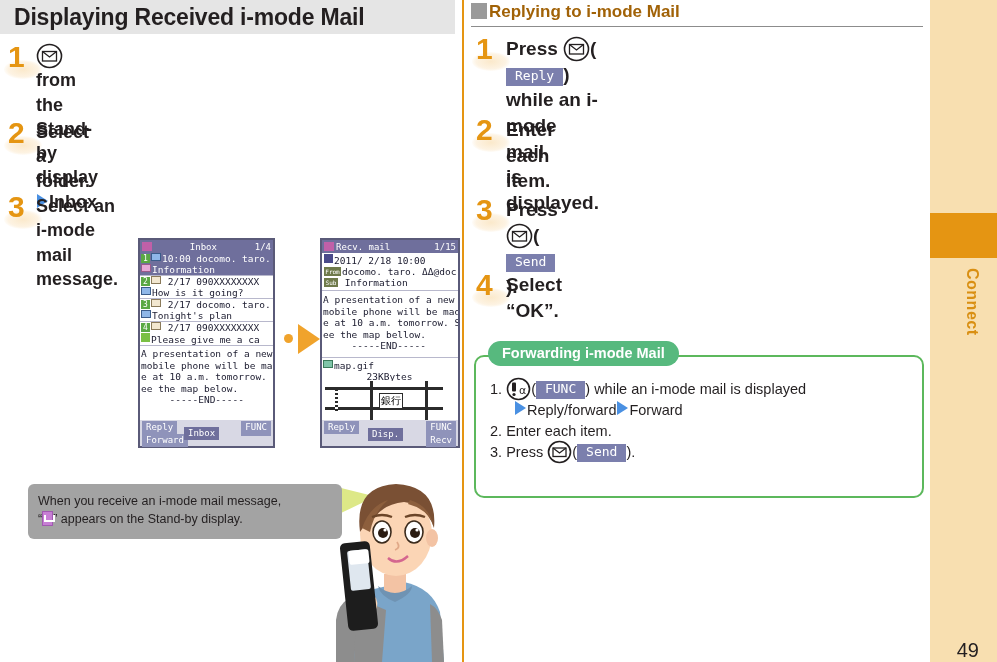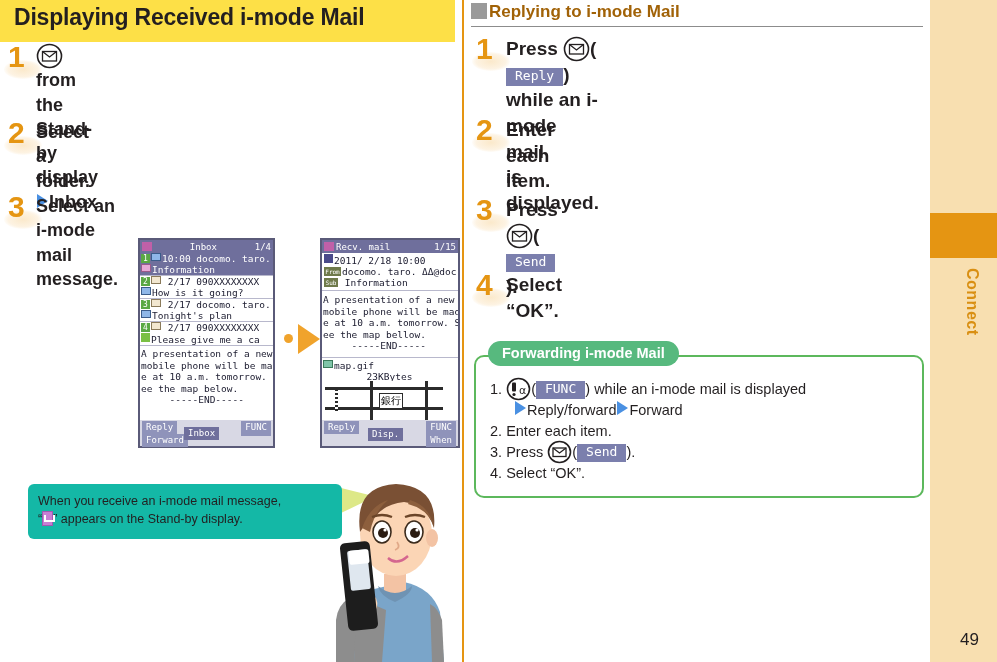--- a/index.html
+++ b/index.html
@@ -23,36 +23,36 @@
     position: absolute; right: 0; top: 213px; width: 67px; height: 45px;
     background: #e59512;
   }
   .side-tab-label {
     position: absolute; right: 16px; top: 268px;
     writing-mode: vertical-rl; text-orientation: mixed;
     font-size: 16px; font-weight: bold; color: #d98f12;
     letter-spacing: 0.5px;
   }
   .page-number {
-    position: absolute; right: 18px; bottom: 12px;
-    font-size: 17px; color: #231f20;
+    position: absolute; right: 18px; bottom: 0;
+    font-size: 20px; color: #231f20;
   }
 
   
   .col-divider {
     position: absolute; left: 462px; top: 0; width: 2px; height: 662px;
     background: #e59512;
   }
 
   
   .col-left { position: absolute; left: 0; top: 0; width: 460px; height: 662px; }
 
   .title-bar {
-    position: absolute; left: 0; top: 0; width: 455px; height: 42px;
-    background: #fde047;
+    position: absolute; left: 0; top: 0; width: 455px; height: 34px;
+    background: #e5e5e5;
   }
   .title-bar h1 {
     font-size: 23px; font-weight: bold; color: #231f20;
     padding: 4px 0 0 14px; letter-spacing: -0.2px; white-space: nowrap;
   }
 
   
   .step { position: absolute; display: block; }
   .step-num {
     position: absolute; left: 8px; top: 0;
@@ -145,21 +145,21 @@
   .sk {
     position: absolute; background: #8f93ba; color: #ffffff;
     font-size: 9px; padding: 1px 4px; line-height: 11px;
   }
   .sk.dark { background: #6f6f9c; }
 
   
   .balloon {
     position: absolute; left: 28px; top: 484px;
     width: 314px; height: 55px;
-    background: #14b8a6; border-radius: 6px;
+    background: #a3a3a3; border-radius: 6px;
     padding: 8px 10px;
   }
   .balloon p {
     font-size: 12.5px; color: #231f20; line-height: 18px;
   }
   .balloon-tail {
     position: absolute; left: 338px; top: 490px;
     width: 0; height: 0;
     border-left: 36px solid #dde887;
     border-top: 4px solid transparent;
@@ -357,21 +357,21 @@
         <div style="position:absolute; left:100px; top:0; width:3px; height:42px; background:#2b2b2b;"></div>
         <div style="position:absolute; left:10px; top:8px; width:3px; height:24px;
                     background:repeating-linear-gradient(#2b2b2b 0 2px, #fff 2px 4px);"></div>
         <div style="position:absolute; left:54px; top:12px; font-size:10px; border:1px solid #2b2b2b; background:#fff; padding:0 1px; font-family:'DejaVu Sans', sans-serif;">銀行</div>
       </div>
 
       <div class="softbar">
         <span class="sk" style="left:2px; top:1px;">Reply</span>
         <span class="sk dark" style="left:46px; top:8px;">Disp.</span>
         <span class="sk" style="right:2px; top:1px;">FUNC</span>
-        <span class="sk" style="right:2px; top:14px;">When</span>
+        <span class="sk" style="right:2px; top:14px;">Recv</span>
       </div>
     </div>
 
     <div class="balloon-tail"></div>
     <div class="balloon">
       <p>When you receive an i-mode mail message,</p>
       <p><span>“</span><span class="mail-glyph"></span><span>” appears on the Stand-by display.</span></p>
     </div>
 
     <div style="position:absolute; left:292px; top:470px; width:168px; height:192px;">
@@ -496,24 +496,20 @@
           <span>3.</span>
           <span>Press</span>
           <span class="key-circle sm">
             <svg width="25" height="24" viewBox="0 0 25 24">
               <ellipse cx="12.5" cy="12" rx="11" ry="10.5" fill="#fff" stroke="#231f20" stroke-width="1.6"></ellipse>
               <rect x="6" y="8" width="13" height="8.5" fill="#fff" stroke="#231f20" stroke-width="1.3"></rect>
               <path d="M6 8 L12.5 13 L19 8" fill="none" stroke="#231f20" stroke-width="1.3"></path>
             </svg>
           </span>(<span class="softkey">Send</span><span>).</span>
         </li>
-        <li>
-          <span>4.</span>
-          <span>Select “OK”.</span>
-        </li>
       </ol>
     </div>
   </div>
 
   <div class="side-tab">
     <div class="side-tab-block"></div>
     <div class="side-tab-label">Connect</div>
     <div class="page-number">49</div>
   </div>
 

